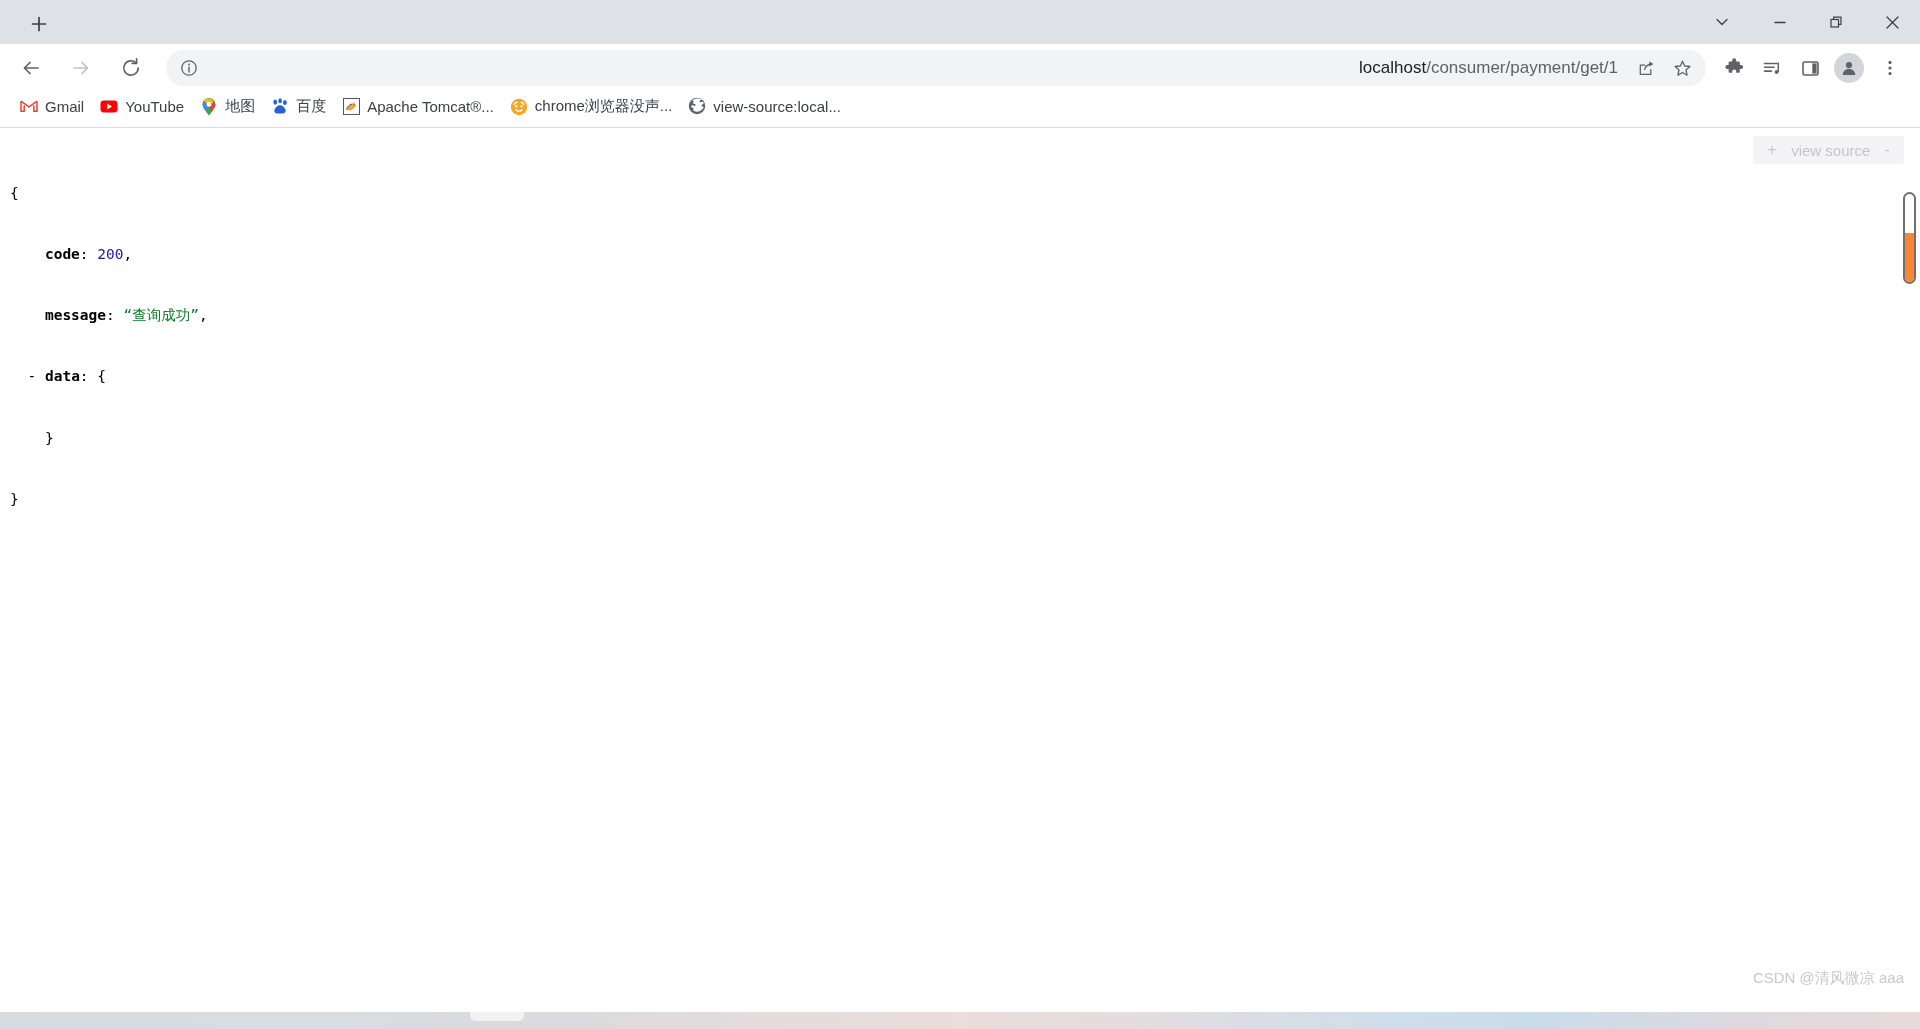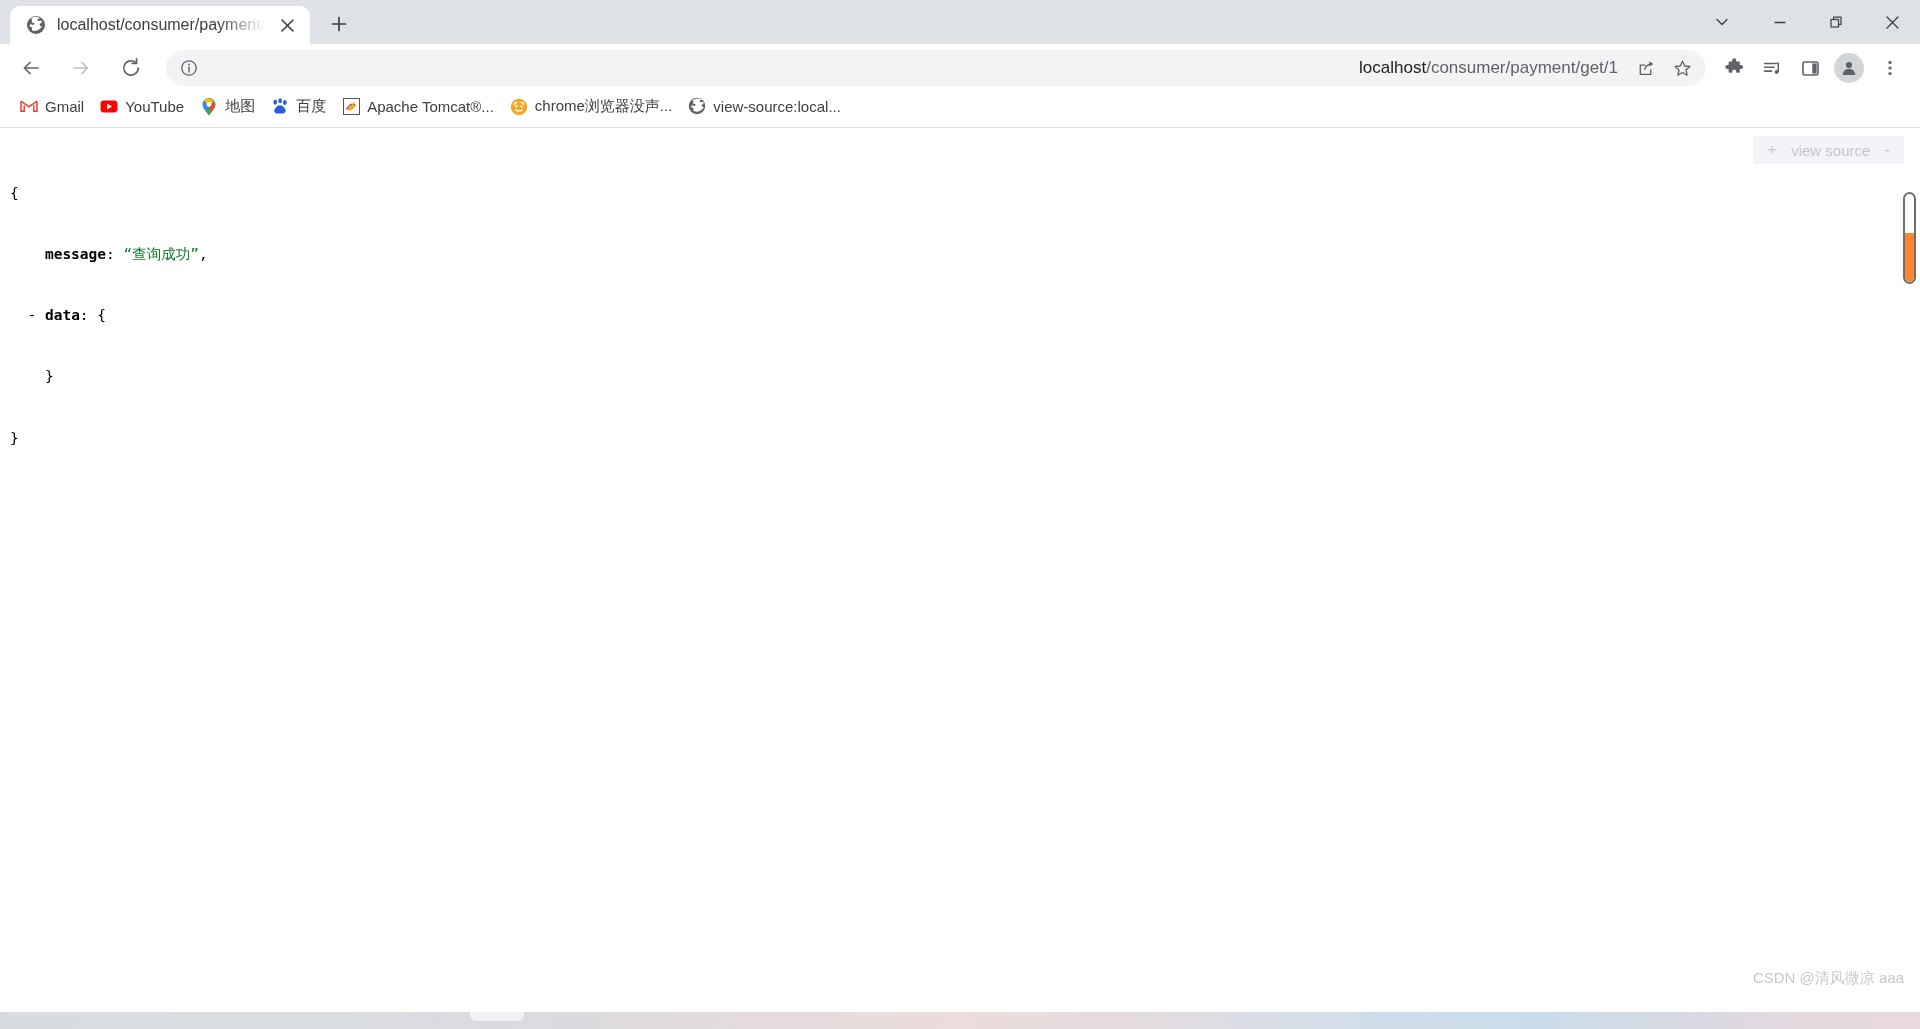--- a/index.html
+++ b/index.html
@@ -233,34 +233,20 @@
     background: #f2f2f4;
     border-radius: 0 0 6px 6px;
   }
 </style>
 </head>
 <body>
 
 <div class="browser-window">
 
   <div class="tab-strip">
-    <div class="tab">
-      <span class="tab-favicon">
-        <svg width="20" height="20" viewBox="0 0 20 20">
-          <circle cx="10" cy="10" r="9" fill="#5f6368"></circle>
-          <path d="M10 1.8a8.2 8.2 0 0 0-5.2 1.9c1.3.5 1.6 1.6 1.1 2.5-.5.9.2 1.8 1.2 1.6 1-.2 1.6.6 1.2 1.5-.4.9-1.6.9-2.3.3-.8-.7-2-.5-2.3.6-.3 1.1.6 1.7 1.5 1.9.9.2 1.2 1.1.8 1.9-.3.6 0 1.3.6 1.6a8.2 8.2 0 0 0 9.6-4.6c-.9.4-2 .2-2.4-.7-.4-.9.1-1.8 1-2.1.9-.3 1.3-1.2.9-2-.4-.8-1.5-1-2.2-.4-.7.6-1.8.3-2-.6-.2-.9.6-1.7 1.5-1.6.4 0 .7-.1.9-.4A8.2 8.2 0 0 0 10 1.8z" fill="#ffffff"></path>
-        </svg>
-      </span>
-      <span class="tab-title">localhost/consumer/payment/</span>
-      <span class="tab-close">
-        <svg width="13" height="13" viewBox="0 0 13 13">
-          <path d="M1 1 L12 12 M12 1 L1 12" stroke="#3c4043" stroke-width="1.6" stroke-linecap="round"></path>
-        </svg>
-      </span>
-    </div>
     <div class="new-tab-btn">
       <svg width="16" height="16" viewBox="0 0 16 16">
         <path d="M8 1.5 V14.5 M1.5 8 H14.5" stroke="#3c4043" stroke-width="1.7" stroke-linecap="round"></path>
       </svg>
     </div>
 
     <div class="win-controls">
       <div class="win-btn tab-search">
         <svg width="14" height="14" viewBox="0 0 14 14">
           <path d="M2 4.5 L7 9.5 L12 4.5" fill="none" stroke="#3c4043" stroke-width="1.3" stroke-linecap="round" stroke-linejoin="round"></path>
@@ -443,20 +429,21 @@
   <div class="page-content">
 
     <div class="view-source-widget">
       <span class="vs-sign">+</span>
       <span>view source</span>
       <span class="vs-sign">-</span>
     </div>
 
     <div class="json-view">
       <span class="json-line"><span class="j-punct">{</span></span>
+      <span class="json-line">    <span class="j-key">code</span><span class="j-punct">: </span><span class="j-num">200</span><span class="j-punct">,</span></span>
       <span class="json-line">    <span class="j-key">message</span><span class="j-punct">: </span><span class="j-str">“查询成功”</span><span class="j-punct">,</span></span>
       <span class="json-line">  <span class="j-toggle">-</span> <span class="j-key">data</span><span class="j-punct">: </span><span class="j-punct">{</span></span>
       <span class="json-line">    <span class="j-punct">}</span></span>
       <span class="json-line"><span class="j-punct">}</span></span>
     </div>
 
     <div class="custom-scrollbar">
       <div class="scroll-thumb"></div>
     </div>
 

